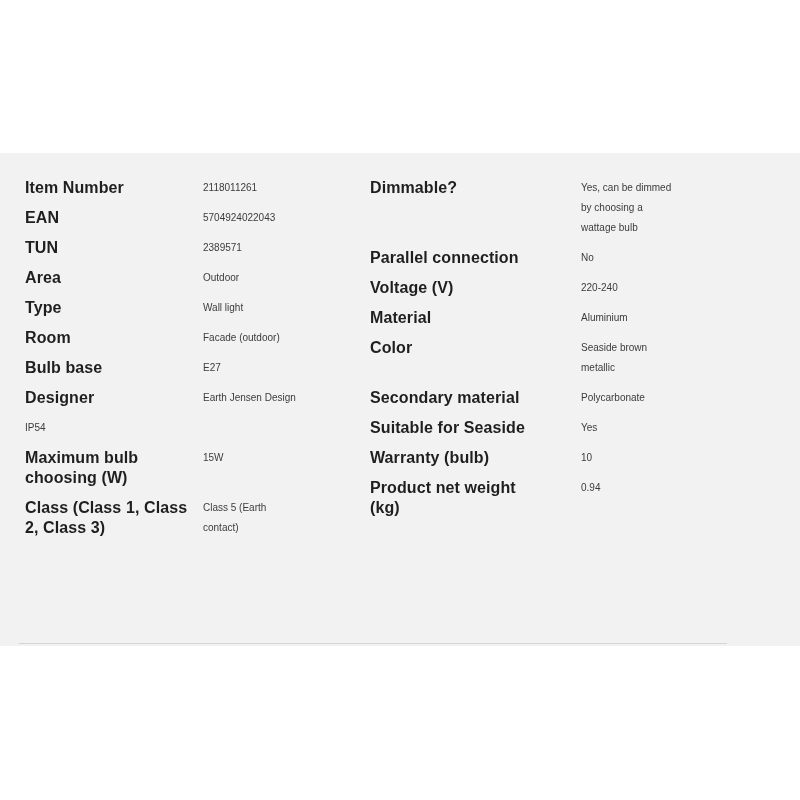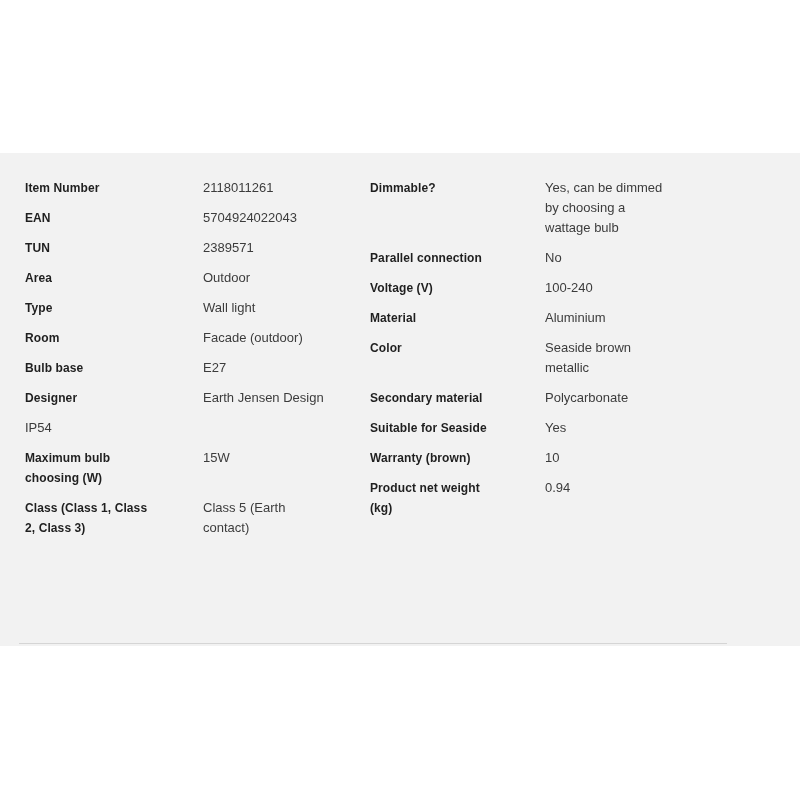--- a/index.html
+++ b/index.html
@@ -25,31 +25,31 @@
     position: absolute;
     top: 25px;
   }
   .spec-col.left  { left: 25px;  width: 338px; }
   .spec-col.right { left: 370px; width: 345px; }
   .spec-row {
     display: grid;
     margin-bottom: 10px;
   }
   .left  .spec-row { grid-template-columns: 178px 1fr; }
-  .right .spec-row { grid-template-columns: 175px 1fr; }
+  .right .spec-row { grid-template-columns: 175px 1fr; gap: 36px; }
   .spec-label {
-    font-size: 12px;
+    font-size: 16px;
     font-weight: 700;
     color: #1f1f1f;
     line-height: 20px;
     white-space: pre-line;
     letter-spacing: 0.1px;
   }
   .spec-value {
-    font-size: 13px;
+    font-size: 10px;
     font-weight: 400;
     color: #3c3c3c;
     line-height: 20px;
     white-space: pre-line;
   }
 </style>
 </head>
 <body>
 
 <div class="spec-panel">
@@ -107,41 +107,41 @@
         <div class="spec-value">Yes, can be dimmed
 by choosing a
 wattage bulb</div>
       </div>
       <div class="spec-row">
         <div class="spec-label">Parallel connection</div>
         <div class="spec-value">No</div>
       </div>
       <div class="spec-row">
         <div class="spec-label">Voltage (V)</div>
-        <div class="spec-value">100-240</div>
+        <div class="spec-value">220-240</div>
       </div>
       <div class="spec-row">
         <div class="spec-label">Material</div>
         <div class="spec-value">Aluminium</div>
       </div>
       <div class="spec-row">
         <div class="spec-label">Color</div>
         <div class="spec-value">Seaside brown
 metallic</div>
       </div>
       <div class="spec-row">
         <div class="spec-label">Secondary material</div>
         <div class="spec-value">Polycarbonate</div>
       </div>
       <div class="spec-row">
         <div class="spec-label">Suitable for Seaside</div>
         <div class="spec-value">Yes</div>
       </div>
       <div class="spec-row">
-        <div class="spec-label">Warranty (brown)</div>
+        <div class="spec-label">Warranty (bulb)</div>
         <div class="spec-value">10</div>
       </div>
       <div class="spec-row">
         <div class="spec-label">Product net weight
 (kg)</div>
         <div class="spec-value">0.94</div>
       </div>
     </div>
   <div class="bottom-divider"></div>
 </div>

